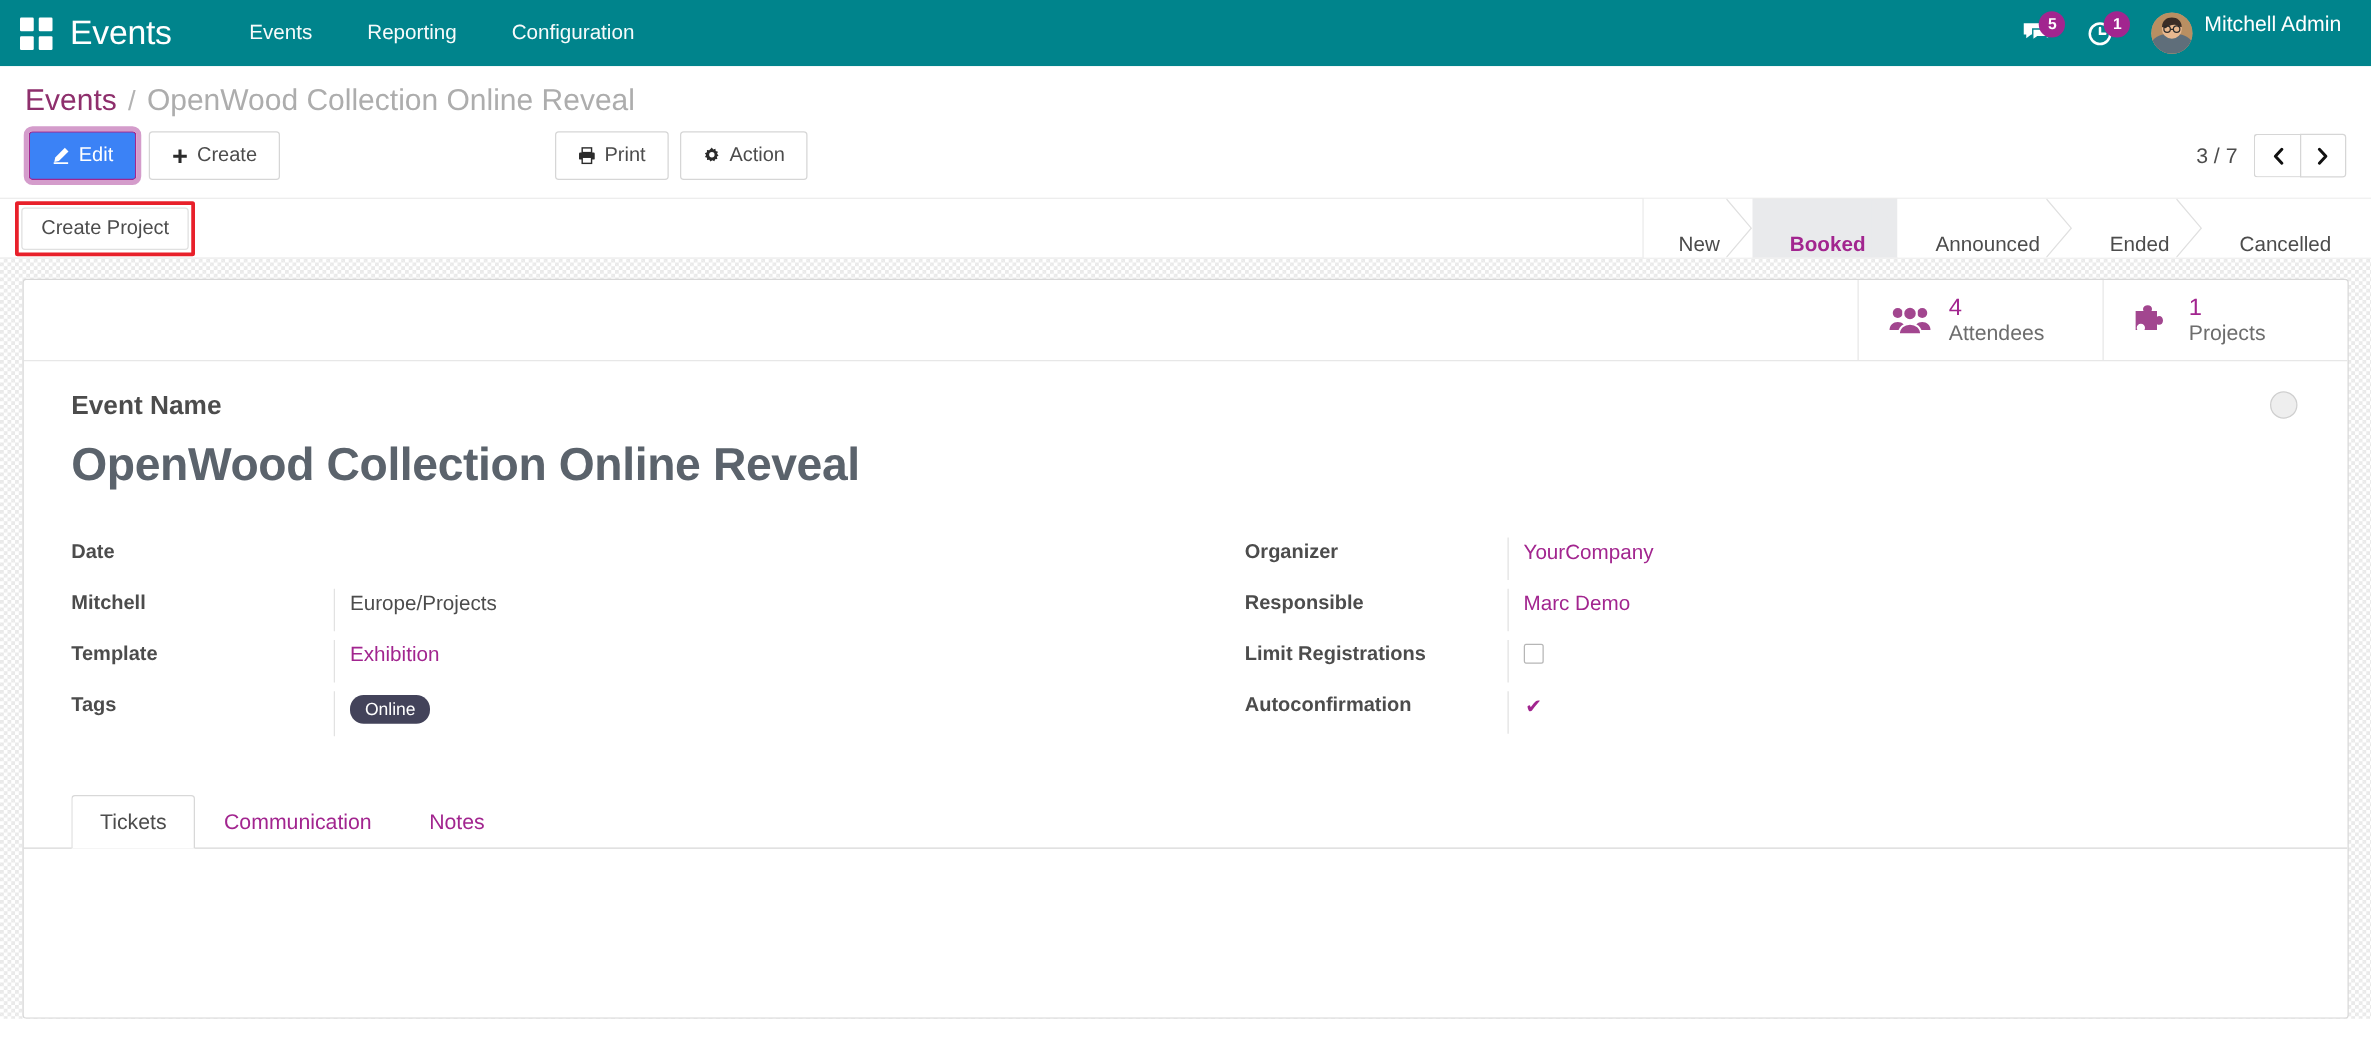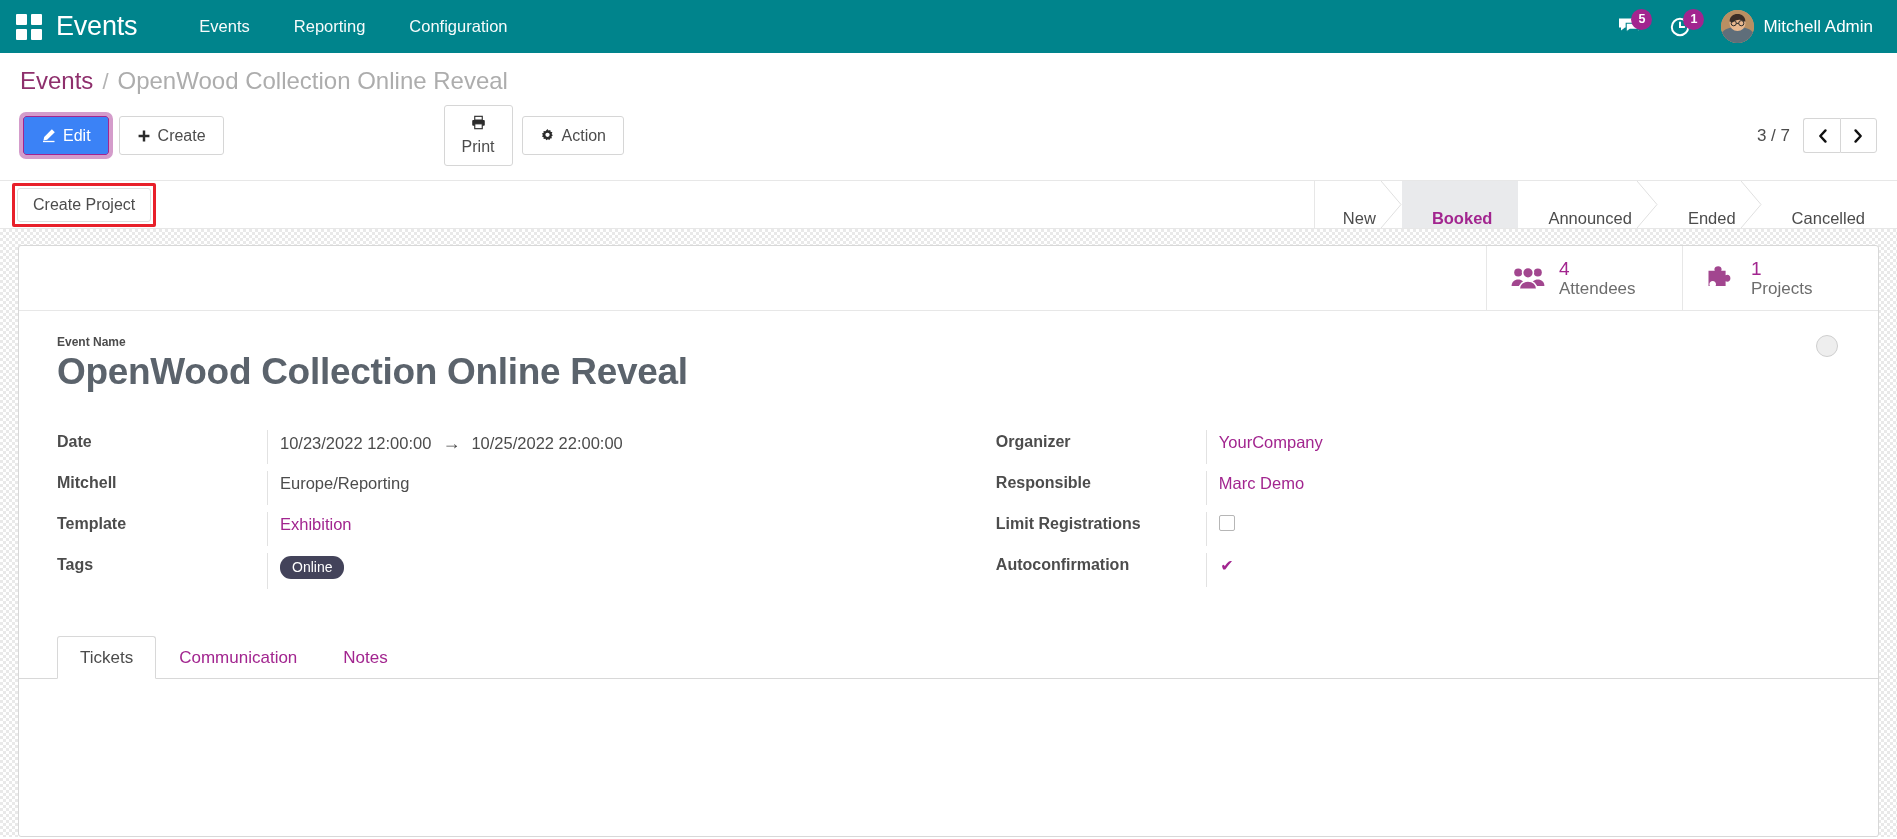--- a/index.html
+++ b/index.html
@@ -68,21 +68,21 @@
     background: #a2258f;
     color: #fff;
     border-radius: 50%;
     min-width: 21px; height: 21px;
     font-size: 12.5px;
     font-weight: 700;
     display: flex; align-items: center; justify-content: center;
     line-height: 1;
   }
   .user-menu {
-    display: flex; align-items: center; gap: 9px;
+    display: flex; align-items: flex-start; gap: 9px;
     padding: 4px 6px 4px 14px;
     cursor: pointer;
   }
   .avatar {
     width: 33px; height: 33px;
     border-radius: 50%;
     overflow: hidden;
     background: #c9a27a;
     flex: 0 0 auto;
     position: relative;
@@ -131,21 +131,21 @@
   .btn-edit {
     background: #3b82f6;
     border-color: #a2258f;
     color: #fff;
     outline: 4px solid #d49ccb;
     outline-offset: 0px;
     margin-right: 10px;
     margin-left: 3px;
   }
   .toolbar-gap { width: 220px; }
-  .btn-print { margin-right: 9px; flex-direction: column; }
+  .btn-print { margin-right: 9px; }
   .pager {
     margin-left: auto;
     display: flex;
     align-items: center;
     gap: 13px;
   }
   .pager-counter { font-size: 17px; color: #4c4c4c; white-space: nowrap; }
   .pager-btns { display: flex; }
   .pager-btn {
     width: 37px; height: 35px;
@@ -258,24 +258,24 @@
     cursor: pointer;
     min-width: 196px;
   }
   .smart-text { display: flex; flex-direction: column; line-height: 1.12; }
   .smart-value { font-size: 19px; color: #a2258f; font-weight: 400; }
   .smart-label { font-size: 17px; color: #6d6d6d; }
 
   
   .form-wrap { padding: 24px 38px 0 38px; position: relative; }
   .fld-label-top {
-    font-size: 12px;
+    font-size: 21px;
     font-weight: 700;
     color: #4c4c4c;
-    margin-bottom: 2px;
+    margin-bottom: 14px;
   }
   .title-value {
     font-size: 37px;
     font-weight: 700;
     color: #5b636c;
     letter-spacing: -0.3px;
     line-height: 1.15;
     margin-bottom: 6px;
   }
   .fav-star {
@@ -569,32 +569,25 @@
       <div class="fav-star"></div>
 
       <div class="fld-label-top">Event Name</div>
       <div class="title-value">OpenWood Collection Online Reveal</div>
 
       <div class="cols">
 
         <div class="col col-left">
           <div class="frow">
             <div class="flabel">Date</div>
-            <div class="fvalue">
-              <span class="date-range">
-                <span>10/23/2022 12:00:00</span>
-                <span class="arrow-gl">→</span>
-                <span>10/25/2022 22:00:00</span>
-              </span>
-            </div>
           </div>
 
           <div class="frow">
             <div class="flabel">Mitchell</div>
-            <div class="fvalue">Europe/Reporting</div>
+            <div class="fvalue">Europe/Projects</div>
           </div>
 
           <div class="frow">
             <div class="flabel">Template</div>
             <div class="fvalue link">Exhibition</div>
           </div>
 
           <div class="frow">
             <div class="flabel">Tags</div>
             <div class="fvalue">

